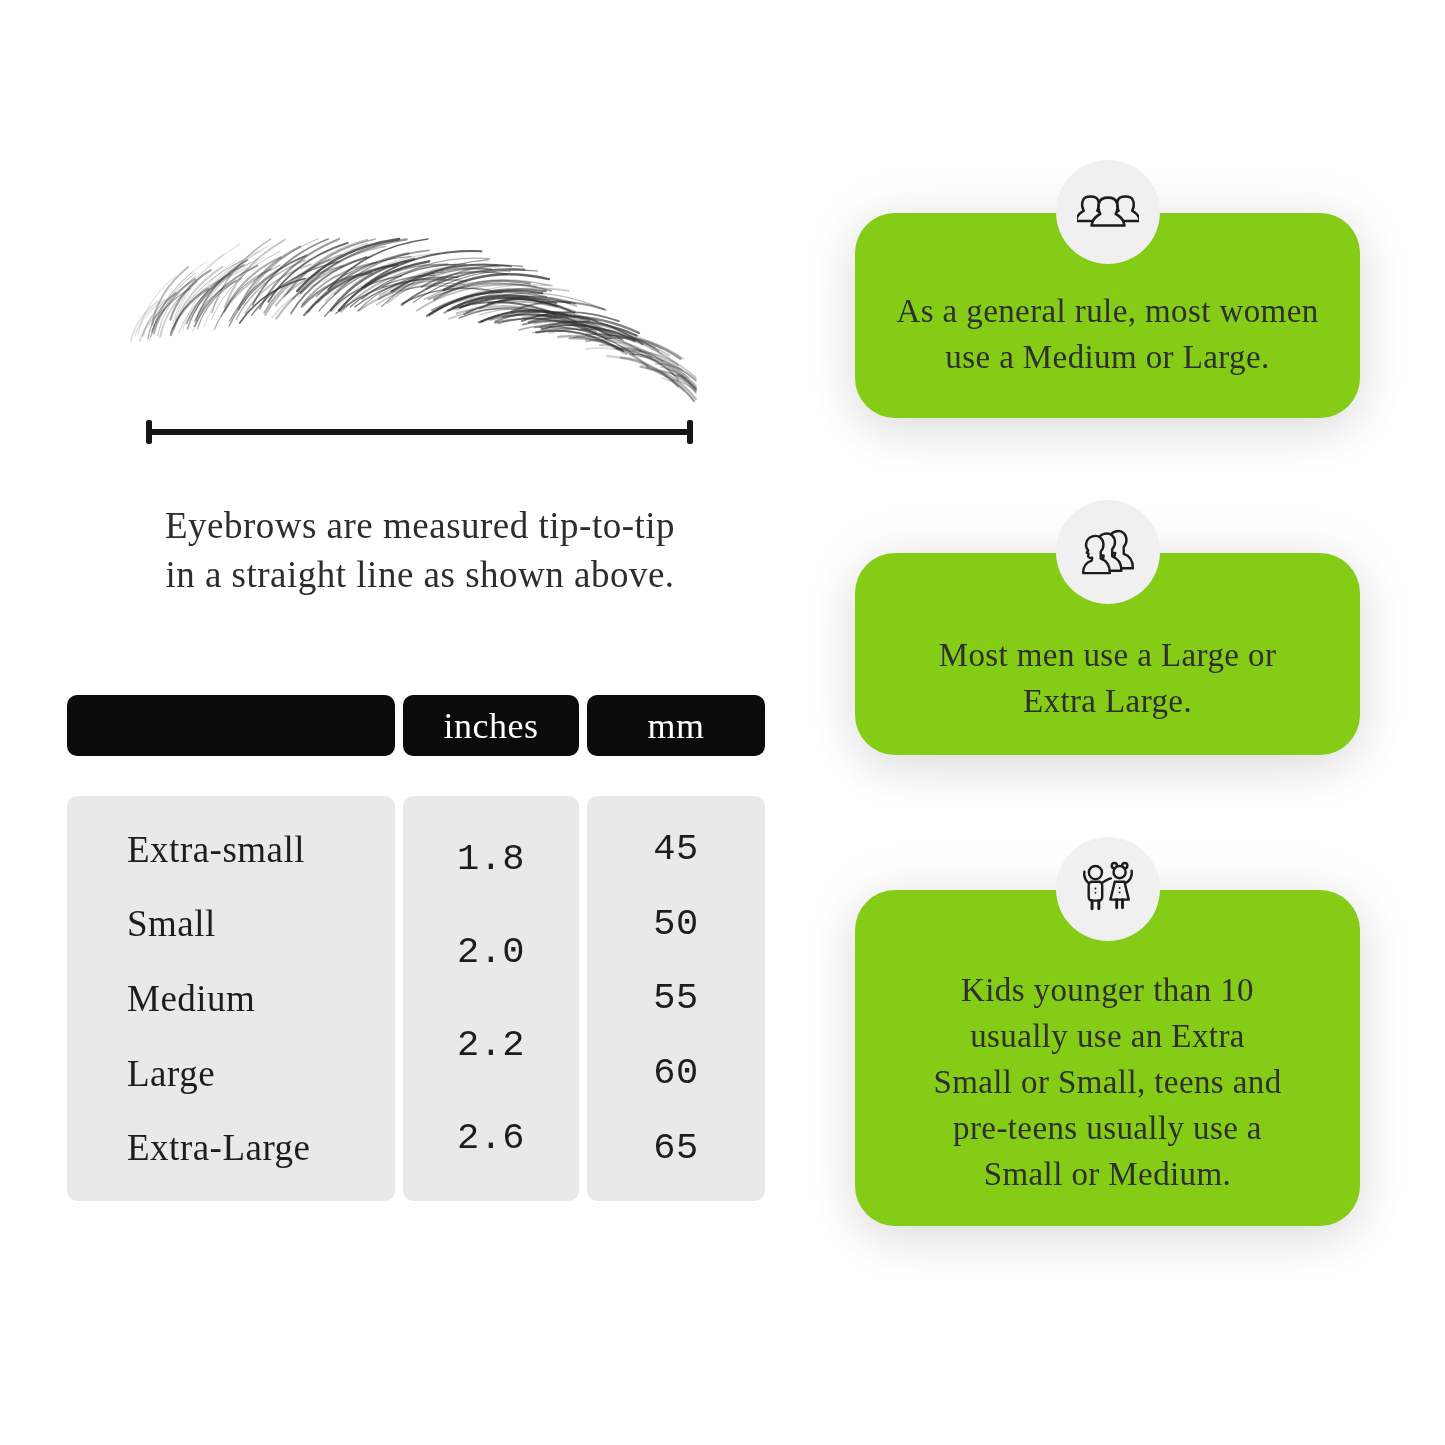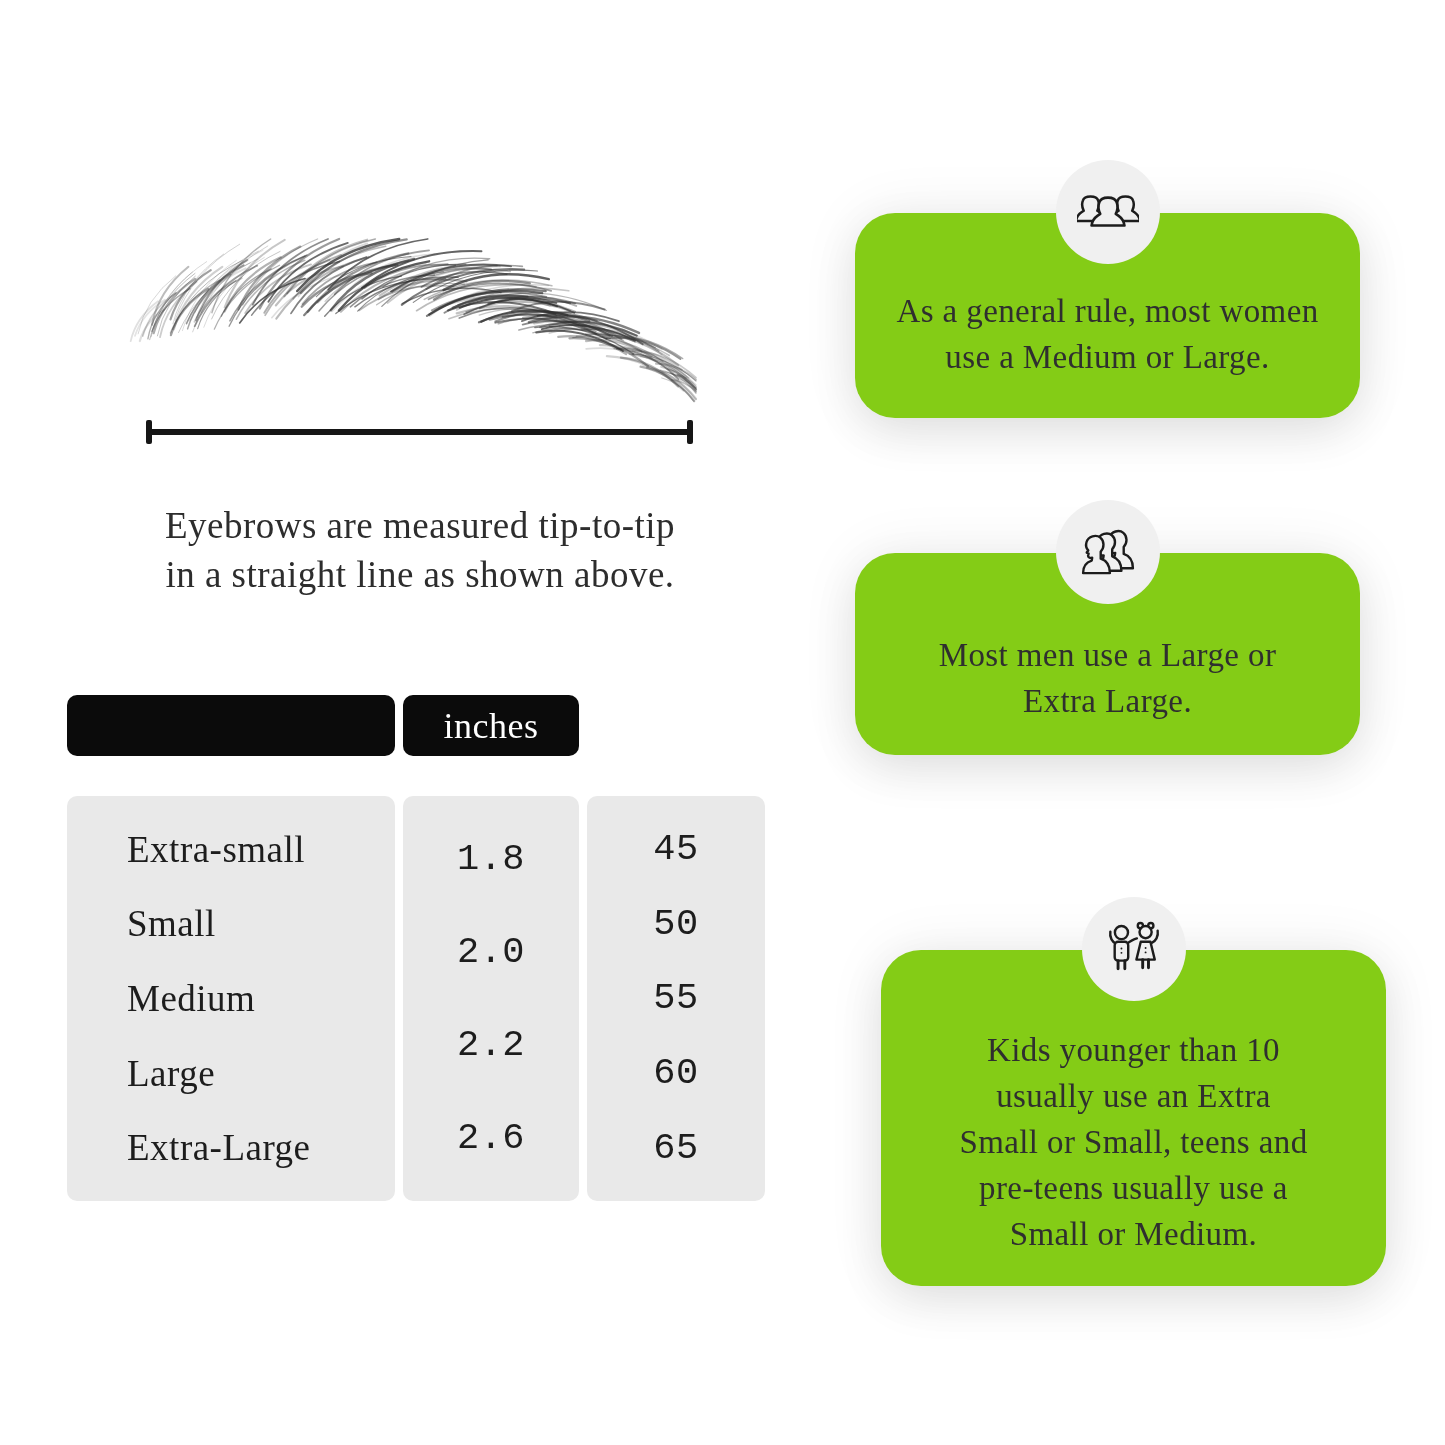--- a/index.html
+++ b/index.html
@@ -28,21 +28,21 @@
   .tcell.lab{justify-content:flex-start;padding-left:60px;}
   .tcell.num{justify-content:center;font-family:Liberation Mono, monospace;}
   
   .card{
     position:absolute;left:855px;width:505px;background:#84cc16;border-radius:40px;
     box-shadow:0 16px 46px rgba(0,0,0,0.09),0 0 60px rgba(0,0,0,0.07);
     display:flex;align-items:center;justify-content:center;
   }
   #card-women{top:213px;height:205px;}
   #card-men{top:553px;height:202px;align-items:center;}
-  #card-kids{top:950px;height:336px;margin-left:26px;}
+  #card-kids{top:890px;height:336px;}
   #card-women .card-text{padding-top:36px;}
   #card-men .card-text{padding-top:48px;}
   #card-kids .card-text{padding-top:48px;}
   .card-text{white-space:pre-line;text-align:center;font-size:33px;line-height:46px;color:#2f2f2f;letter-spacing:0.4px;}
   .icon-circle{
     position:absolute;left:50%;top:-53px;transform:translateX(-50%);
     width:104px;height:104px;border-radius:50%;background:#f0f0f0;
     display:flex;align-items:center;justify-content:center;
   }
   .icon-circle svg{display:block;}
@@ -245,20 +245,21 @@
 
   <div class="measure-line"></div>
 
   <div class="caption">Eyebrows are measured tip-to-tip
 in a straight line as shown above.</div>
 
   <div class="size-table">
     <div class="thead">
       <div class="th"></div>
       <div class="th">inches</div>
+      <div class="th">mm</div>
     </div>
     <div class="tbody">
       <div class="tcol" id="col-size">
           <div class="tcell lab">Extra-small</div>
           <div class="tcell lab">Small</div>
           <div class="tcell lab">Medium</div>
           <div class="tcell lab">Large</div>
           <div class="tcell lab">Extra-Large</div>
         </div>
       <div class="tcol" id="col-inches">

